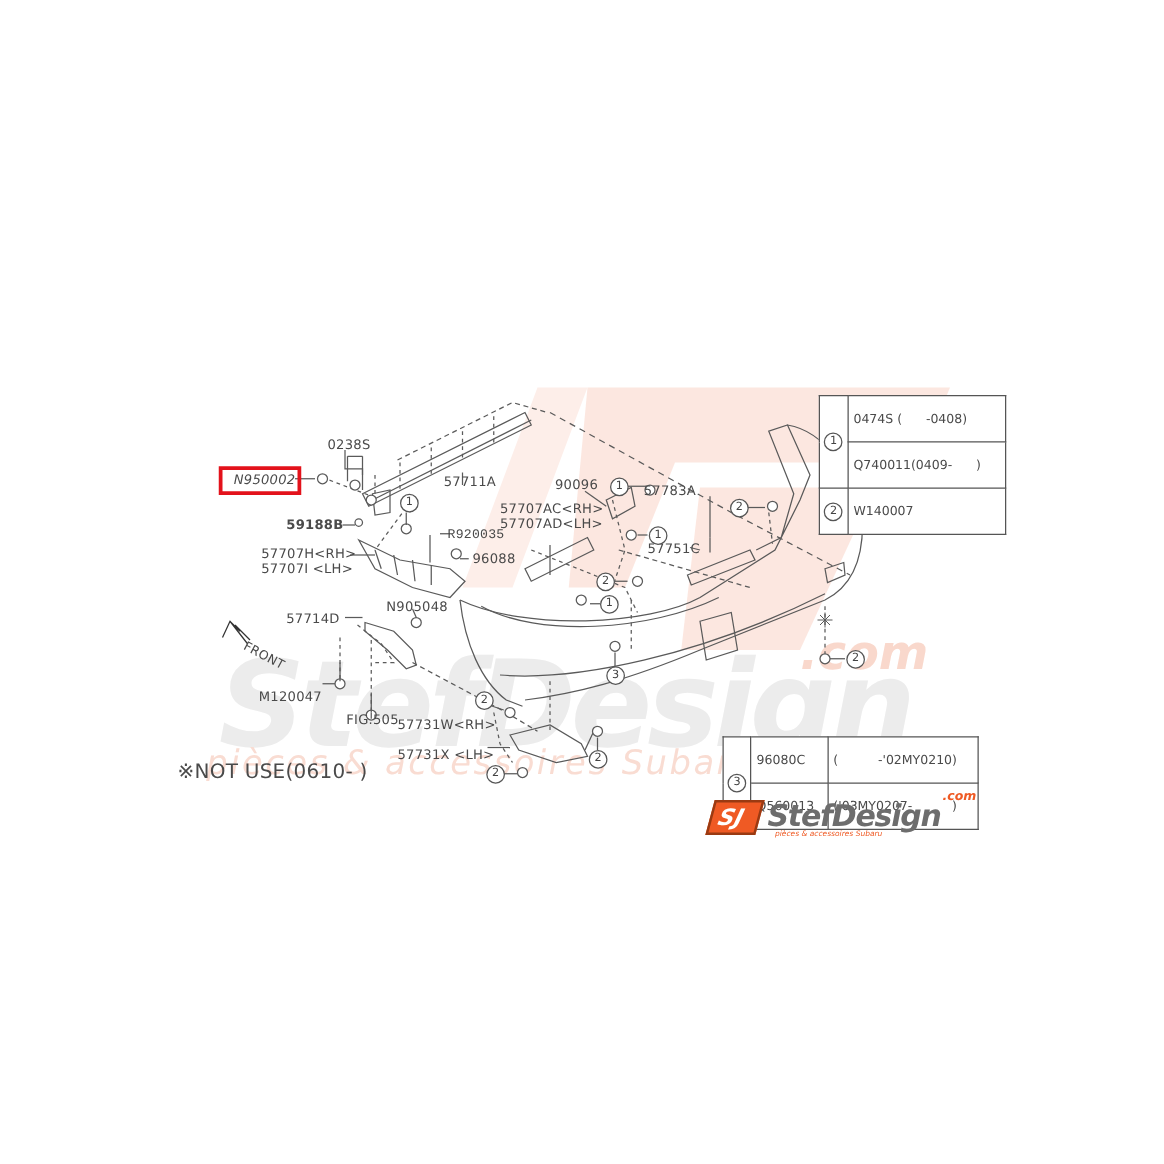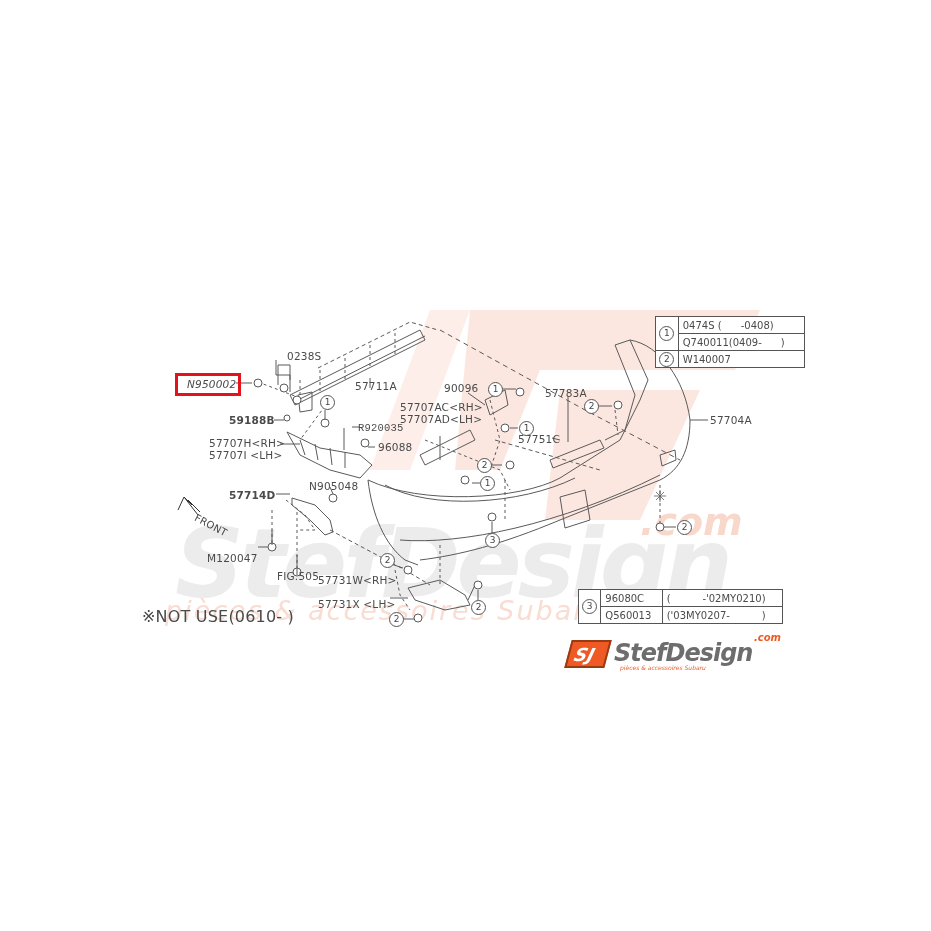--- a/index.html
+++ b/index.html
@@ -7,21 +7,21 @@
            font-family:"DejaVu Sans", sans-serif; }
     #stage { position:absolute; left:0; top:0; width:931px; height:931px; }
     .lbl { position:absolute; font-family:"DejaVu Sans", sans-serif; font-size:10.5px;
            color:#4a4a4a; white-space:nowrap; line-height:12px; letter-spacing:0.2px; }
     .circ { position:absolute; width:13px; height:13px; border:1px solid #555; border-radius:50%;
             font-size:9px; line-height:13px; text-align:center; color:#444; background:#fff;
             font-family:"DejaVu Sans", sans-serif; }
     .hl { position:absolute; border:3px solid #e3121b; box-sizing:border-box; }
     table.ref { position:absolute; border-collapse:collapse; font-family:"DejaVu Sans", sans-serif;
                 font-size:10px; color:#4a4a4a; background:#fff; }
-    table.ref td { border:1px solid #555; padding:1px 4px; height:14px; white-space:nowrap; }
+    table.ref td { border:1px solid #555; padding:11px 4px; height:14px; white-space:nowrap; }
     table.ref td.k { text-align:center; padding:0 2px; }
     .wm-text { position:absolute; font-family:"DejaVu Sans", sans-serif; font-style:italic;
                font-weight:bold; white-space:nowrap; }
     .logo-word { position:absolute; font-family:"DejaVu Sans", sans-serif; font-style:italic;
                  font-weight:bold; white-space:nowrap; }
   </style>
 </head>
 <body>
 
 <div id="stage">
@@ -137,36 +137,36 @@
     <path d="M390 598 L408 598"></path>
     <path d="M478 590 L478 600"></path>
     <path d="M403 619 L414 619"></path>
 
     <path d="M656 492 L664 500 M664 492 L656 500 M660 490 L660 502 M654 496 L666 496" stroke-width="0.8"></path>
   </svg>
 
   <div class="hl" style="left:175px; top:373px; width:66px; height:23px;"></div>
 
   <div class="lbl" style="left:187px; top:378px;font-style:italic;">N950002</div>
-  <div class="lbl" style="left:262px; top:350px;margin-left:25px;">0238S</div>
+  <div class="lbl" style="left:262px; top:350px;">0238S</div>
   <div class="lbl" style="left:229px; top:414px;font-weight:bold;">59188B</div>
   <div class="lbl" style="left:209px; top:437px;">57707H&lt;RH&gt;</div>
   <div class="lbl" style="left:209px; top:449px;">57707I &lt;LH&gt;</div>
   <div class="lbl" style="left:355px; top:380px;">57711A</div>
   <div class="lbl" style="left:358px; top:422px;font-family:Liberation Mono, monospace;">R920035</div>
   <div class="lbl" style="left:378px; top:441px;">96088</div>
   <div class="lbl" style="left:309px; top:480px;">N905048</div>
-  <div class="lbl" style="left:229px; top:489px;font-weight:bold;">57714D</div>
+  <div class="lbl" style="left:229px; top:489px;">57714D</div>
   <div class="lbl" style="left:207px; top:541px;margin-top:11px;">M120047</div>
   <div class="lbl" style="left:277px; top:570px;">FIG.505</div>
   <div class="lbl" style="left:198px; top:512px; transform:rotate(28deg); transform-origin:left top; font-size:10px;">FRONT</div>
   <div class="lbl" style="left:444px; top:382px;">90096</div>
   <div class="lbl" style="left:400px; top:401px;">57707AC&lt;RH&gt;</div>
   <div class="lbl" style="left:400px; top:413px;">57707AD&lt;LH&gt;</div>
-  <div class="lbl" style="left:545px; top:387px;text-align:right;">57783A</div>
+  <div class="lbl" style="left:515px; top:387px;text-align:right;">57783A</div>
   <div class="lbl" style="left:518px; top:433px;">57751C</div>
   <div class="lbl" style="left:710px; top:414px;">57704A</div>
   <div class="lbl" style="left:318px; top:574px;">57731W&lt;RH&gt;</div>
   <div class="lbl" style="left:318px; top:598px;">57731X &lt;LH&gt;</div>
   <div class="lbl" style="left:142px; top:611px; font-size:16px;">※NOT USE(0610-    )</div>
 
   <div class="circ" style="left:320px; top:395px;">1</div>
   <div class="circ" style="left:488px; top:382px;">1</div>
   <div class="circ" style="left:519px; top:421px;">1</div>
   <div class="circ" style="left:480px; top:476px;">1</div>

